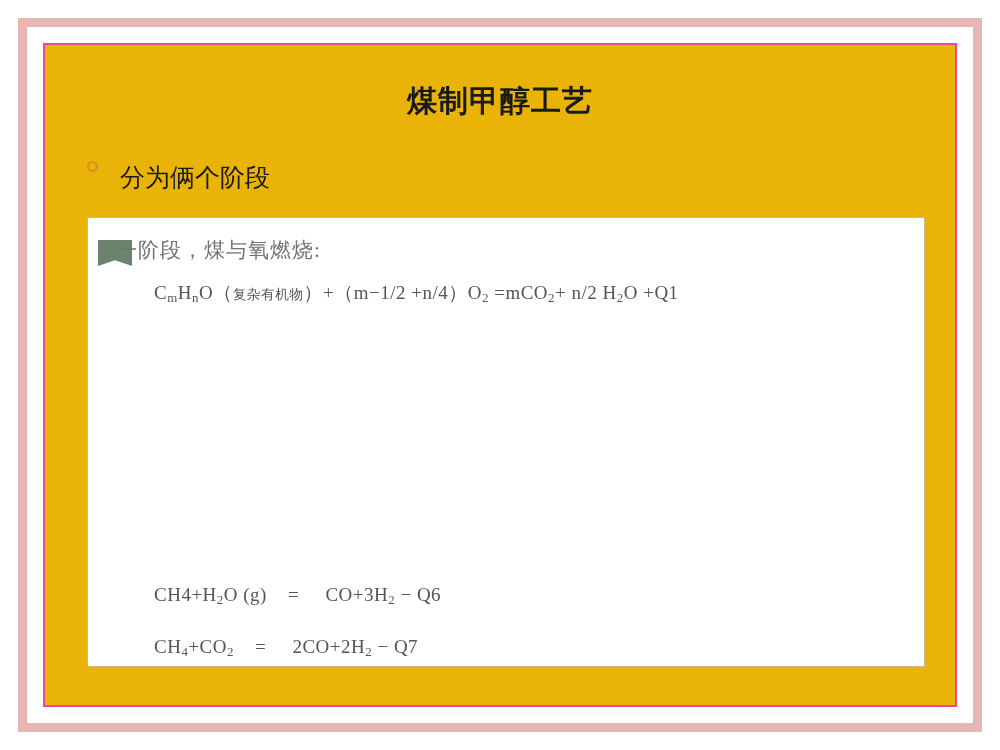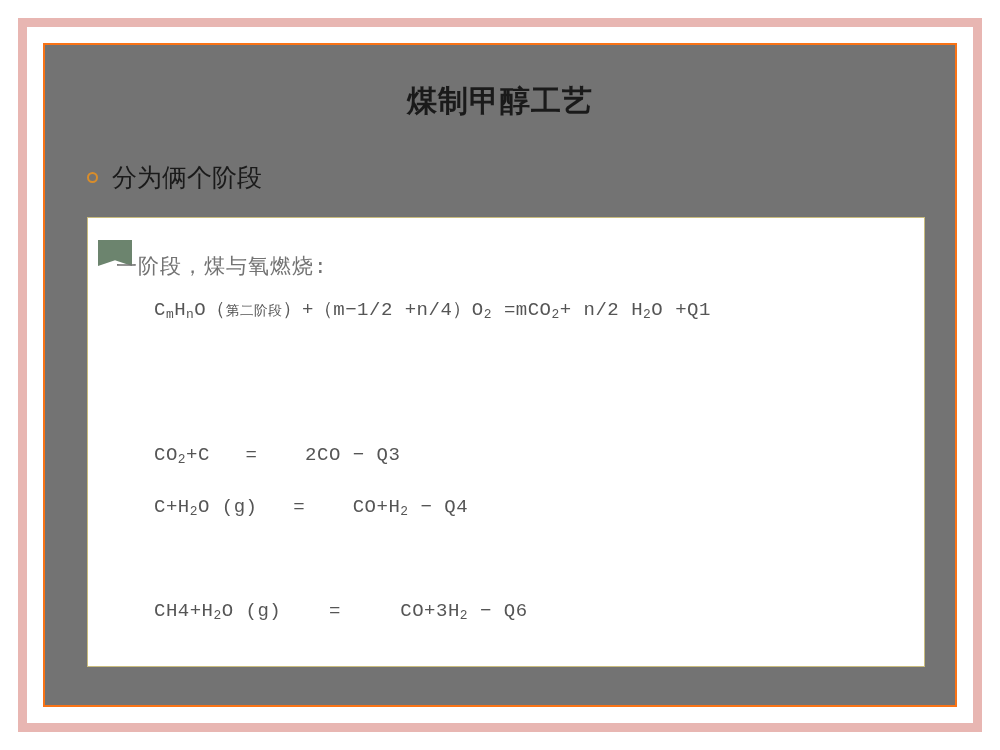--- a/index.html
+++ b/index.html
@@ -22,42 +22,43 @@
     box-sizing: border-box;
     border: 9px solid #e8b6b2;
     background: #ffffff;
   }
   .slide-inner {
     position: absolute;
     left: 16px;
     top: 16px;
     right: 16px;
     bottom: 16px;
-    border: 2px solid #f97316;
-    background: #737373;
+    border: 2px solid #ec4899;
+    background: #eab308;
     box-sizing: border-box;
   }
   .slide-title {
     position: absolute;
     left: 0;
     top: 36px;
     width: 100%;
     text-align: center;
     font-family: "DejaVu Sans", sans-serif;
     font-size: 30px;
     font-weight: bold;
     color: #1a1a1a;
     letter-spacing: 1px;
   }
   .bullet-row {
     position: absolute;
     left: 42px;
     top: 116px;
     display: flex;
-    align-items: center;
+    align-items: flex-start;
+    gap: 8px;
   }
   .bullet-marker {
     width: 11px;
     height: 11px;
     border: 2px solid #d98d2b;
     border-radius: 50%;
     margin-right: 14px;
     box-sizing: border-box;
     flex: none;
   }
@@ -81,24 +82,23 @@
     left: 10px;
     top: 22px;
     width: 34px;
     height: 26px;
     background: #5f7a62;
     clip-path: polygon(0 0, 100% 0, 100% 100%, 50% 78%, 0 100%);
     opacity: 0.92;
   }
   .line {
     position: absolute;
-    font-family: Liberation Mono, monospace;
+    font-family: Liberation Serif, serif;
     color: #5f5f5f;
     white-space: nowrap;
-    margin-top: 16px;
   }
   .stage-head {
     font-size: 21px;
     color: #737373;
     letter-spacing: 1px;
   }
   .eq {
     font-size: 19px;
     color: #555555;
     letter-spacing: 0.5px;
@@ -132,34 +132,31 @@
       <span class="bullet-marker"></span>
       <span class="bullet-text">分为俩个阶段</span>
     </div>
 
     <div class="content-box">
       <span class="flag"></span>
 
       <div class="line stage-head l1">一阶段，煤与氧燃烧:</div>
 
       <div class="line eq l2">
-        C<sub>m</sub>H<sub>n</sub>O（<span class="small-note">第二阶段</span>）+（m−1/2 +n/4）O<sub>2</sub> =mCO<sub>2</sub>+ n/2 H<sub>2</sub>O +Q1
+        C<sub>m</sub>H<sub>n</sub>O（<span class="small-note">复杂有机物</span>）+（m−1/2 +n/4）O<sub>2</sub> =mCO<sub>2</sub>+ n/2 H<sub>2</sub>O +Q1
       </div>
 
 
 
-      <div class="line eq l5">
-        CO<sub>2</sub>+C &nbsp; = &nbsp;&nbsp; 2CO − Q3
-      </div>
 
-      <div class="line eq l6">
-        C+H<sub>2</sub>O (g) &nbsp; = &nbsp;&nbsp; CO+H<sub>2</sub> − Q4
-      </div>
 
 
       <div class="line eq l8">
         CH4+H<sub>2</sub>O (g) &nbsp;&nbsp; = &nbsp;&nbsp;&nbsp; CO+3H<sub>2</sub> − Q6
       </div>
 
+      <div class="line eq l9">
+        CH<sub>4</sub>+CO<sub>2</sub> &nbsp;&nbsp; = &nbsp;&nbsp;&nbsp; 2CO+2H<sub>2</sub> − Q7
+      </div>
     </div>
 
   </div>
 </div>
 
 </body></html>

